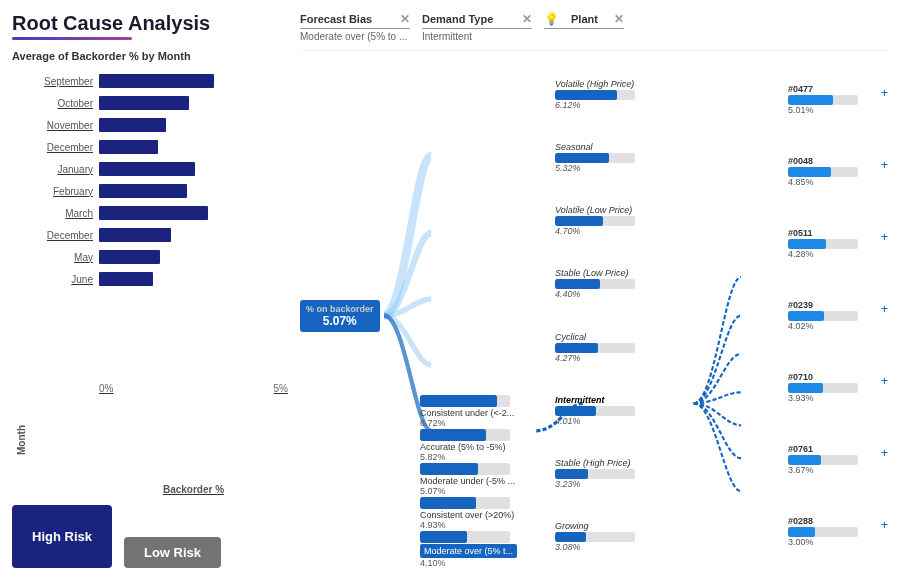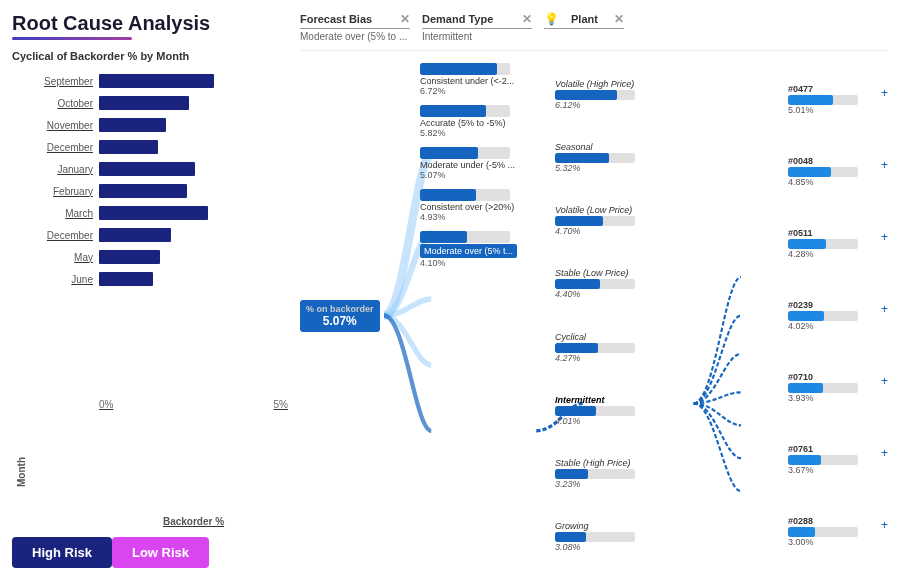--- a/index.html
+++ b/index.html
@@ -88,33 +88,34 @@
     .x-axis-label {
       text-align: center;
       font-size: 10px;
       color: #555;
       font-weight: 600;
       padding-left: 71px;
       margin-top: 2px;
     }
     .left-bottom {
       display: flex;
+      gap: 12px;
       margin-top: 10px;
     }
     .risk-btn {
       padding: 8px 20px;
       border: none;
       border-radius: 4px;
       font-size: 13px;
       font-weight: 600;
       cursor: pointer;
       color: #fff;
     }
     .high-risk { background: #1a237e; }
-    .low-risk { background: #d946ef; }
+    .low-risk { background: #737373; margin-top: 32px; }
 
     
     .right-panel {
       flex: 1;
       display: flex;
       flex-direction: column;
     }
     
     .filter-bar {
       display: flex;
@@ -195,22 +196,22 @@
     }
 
     
     .fc-nodes {
       position: absolute;
       left: 120px;
       top: 0;
       bottom: 0;
       display: flex;
       flex-direction: column;
-      justify-content: flex-start;
-      gap: 9px;
+      justify-content: flex-end;
+      gap: 1px;
     }
     .fc-node {
       display: flex;
       flex-direction: column;
     }
     .fc-node-bar-row {
       display: flex;
       align-items: center;
       gap: 4px;
     }
@@ -342,21 +343,21 @@
     }
   </style>
 </head>
 <body>
 
 <div class="container">
 
   <div class="left-panel">
     <div class="title">Root Cause Analysis</div>
     <div class="title-underline"></div>
-    <div class="chart-title">Cyclical of Backorder % by Month</div>
+    <div class="chart-title">Average of Backorder % by Month</div>
 
     <div style="position:relative; flex:1; display:flex; flex-direction:column;">
       <div style="position:absolute; left:4px; top:0; bottom:40px; display:flex; align-items:center; writing-mode:vertical-rl; transform:rotate(180deg); font-size:10px; color:#555; font-weight:600;">Month</div>
 
       <div class="bar-chart" style="padding-left:16px;">
         <div id="bar-rows">
             <div class="bar-row">
       <span class="bar-label">September</span>
       <div class="bar-container">
         <div class="bar" style="width:115.19999999999999px;"></div>

